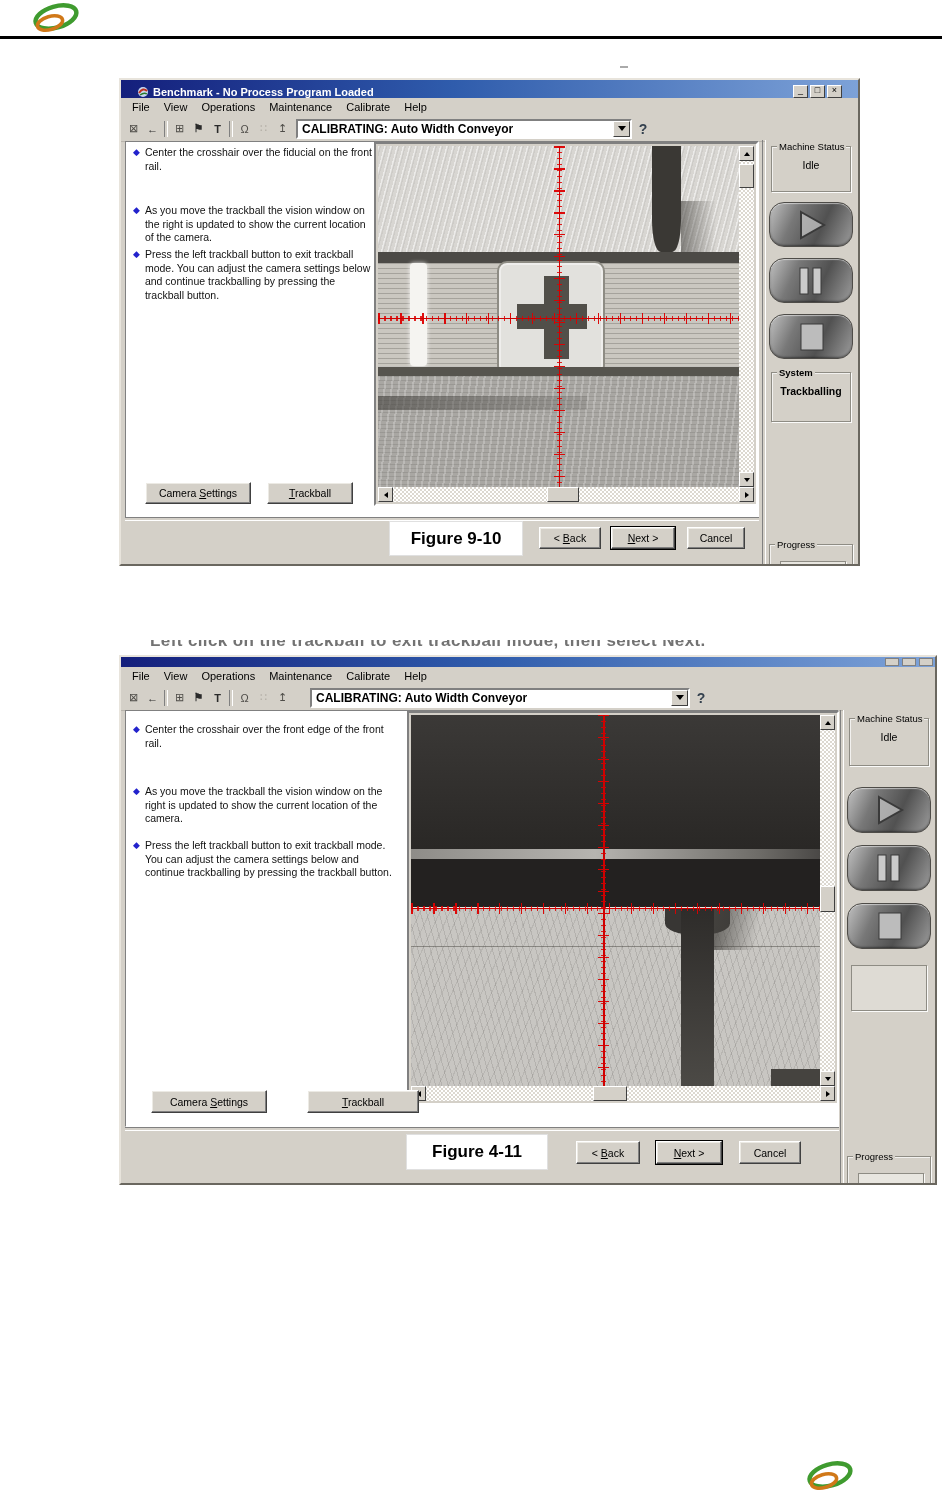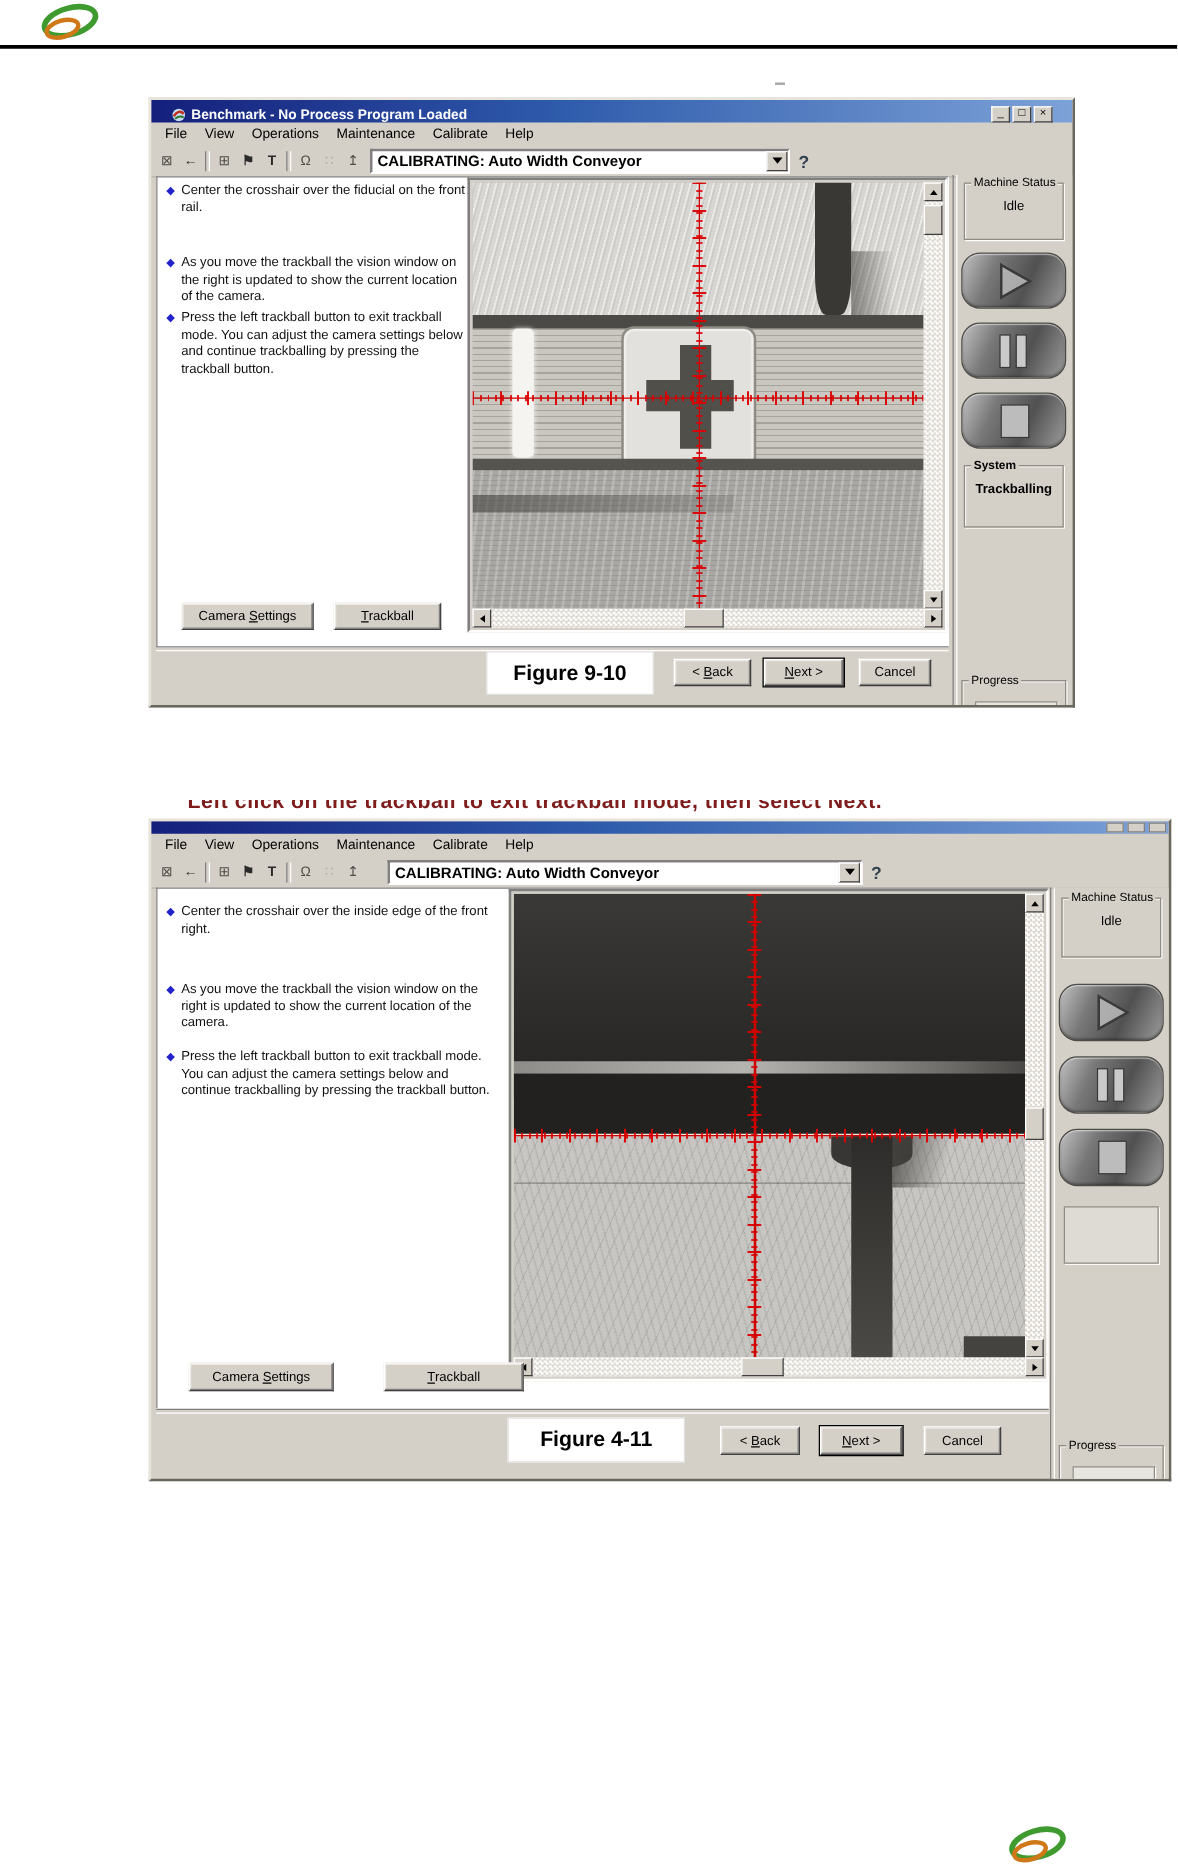--- a/index.html
+++ b/index.html
@@ -3,21 +3,21 @@
 <meta charset="utf-8">
 <style>
   html,body{margin:0;padding:0;}
   body{font-family:"Liberation Sans",sans-serif;background:#fff;}
   #page{position:relative;width:942px;height:1495px;background:#fff;overflow:hidden;}
 
   
   .toprule{position:absolute;left:0;top:36px;width:942px;height:3px;background:#000;}
   .stray{position:absolute;left:620px;top:66px;width:8px;height:2px;background:#aaa;}
   .cutcap{position:absolute;left:150px;top:640px;width:770px;height:12px;overflow:hidden;}
-  .cutcap span{display:block;position:relative;top:-9px;font-size:17px;font-weight:bold;color:#7f1d1d;letter-spacing:.4px;white-space:nowrap;}
+  .cutcap span{display:block;position:relative;top:-9px;font-size:17px;font-weight:bold;color:#737373;letter-spacing:.4px;white-space:nowrap;}
 
   
   .win{position:absolute;background:#d4d0c8;border:2px solid;border-color:#e8e4dc #6a675f #6a675f #e8e4dc;overflow:hidden;box-sizing:border-box;}
   .titlebar{position:relative;height:18px;background:linear-gradient(to right,#141f7c,#2f5cac 45%,#7da2d8);display:flex;align-items:flex-end;padding:0 16px;box-sizing:border-box;}
   .titlebar .ttl{flex:1;color:#fff;font-size:11px;font-weight:bold;margin-left:4px;white-space:nowrap;overflow:hidden;}
   .appicon{width:12px;height:12px;flex:0 0 auto;}
   .winbtn{width:15px;height:13px;margin-left:2px;background:#d4d0c8;border:1px solid;border-color:#fff #404040 #404040 #fff;font-size:9px;line-height:9px;text-align:center;color:#000;box-sizing:border-box;}
   .sliver{position:relative;height:10px;background:linear-gradient(to right,#141f7c,#2f5cac 45%,#7da2d8);}
   .stub{position:absolute;top:1px;width:14px;height:8px;background:#d4d0c8;border:1px solid #808080;box-sizing:border-box;}
 
@@ -299,21 +299,21 @@
             <span class="tri-d"></span>
           </span>
       </div>
       <span class="helpq">?</span>
     </div>
 
     <div class="client" style="left:4px;top:53px;width:714px;height:417px;"></div>
     <div class="instr" style="left:12px;top:58px;width:268px;height:330px;">
       <div class="bullet" style="top:8px;">
         <span class="dia">◆</span>
-        <span>Center the crosshair over the inside edge of the front right.</span>
+        <span>Center the crosshair over the front edge of the front rail.</span>
       </div>
       <div class="bullet" style="top:70px;">
         <span class="dia">◆</span>
         <span>As you move the trackball the vision window on the right is updated to show the current location of the camera.</span>
       </div>
       <div class="bullet" style="top:124px;">
         <span class="dia">◆</span>
         <span>Press the left trackball button to exit trackball mode. You can adjust the camera settings below and continue trackballing by pressing the trackball button.</span>
       </div>
     </div>

